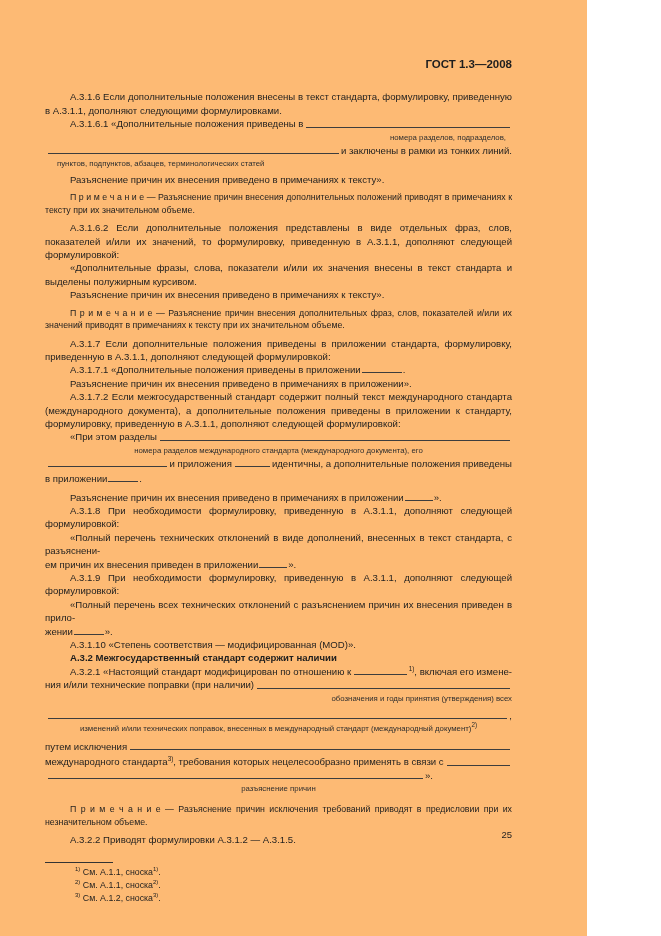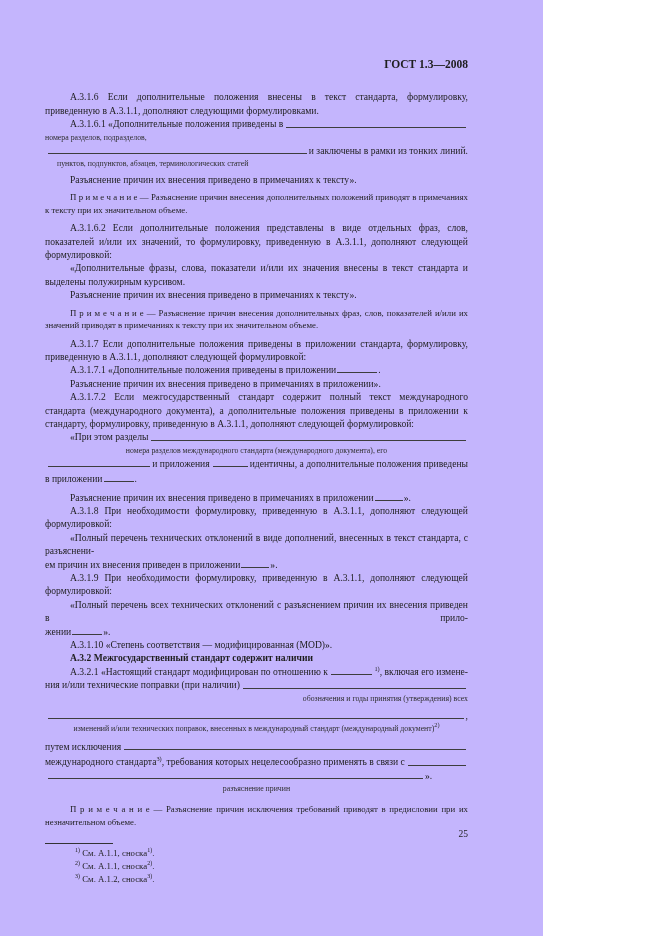--- a/index.html
+++ b/index.html
@@ -1,22 +1,22 @@
 <!DOCTYPE html>
 <html lang="ru"><head>
 <meta charset="utf-8">
 <style>
   html,body{margin:0;padding:0;background:#ffffff;}
   .sheet{
     position:relative;
-    width:543px;height:936px;
+    width:587px;height:936px;
     box-sizing:border-box;
     padding:58px 75px 0 45px;
-    background:#c4b5fd;
-    font-family:Liberation Serif, serif;
+    background:#fdba74;
+    font-family:Liberation Sans, sans-serif;
     font-size:9.6px;
     line-height:13.4px;
     color:#1e1e1e;
     overflow:hidden;
   }
   .doc-header{
     text-align:right;
     font-weight:bold;
     font-size:11.5px;
     margin-bottom:19px;
@@ -24,21 +24,21 @@
   .p{text-align:justify;text-indent:25px;margin:0;}
   .p0{text-align:justify;text-indent:0;margin:0;}
   .jfull{text-align:justify;text-align-last:justify;text-indent:25px;margin:0;}
   .fl{display:flex;align-items:flex-end;margin:0;}
   .fl > span{white-space:nowrap;}
   .ind{margin-left:25px;}
   .blank{flex:1 1 auto;border-bottom:1px solid #3d3d3d;height:0;margin:0 2px 3px 3px;}
   .blankf{flex:0 0 auto;border-bottom:1px solid #3d3d3d;height:0;margin:0 2px 3px 3px;}
   .ib{display:inline-block;border-bottom:1px solid #3d3d3d;height:8px;margin:0 1px;}
   .sub{font-size:7.8px;line-height:13px;color:#2e2e2e;margin:0;}
-  .sub-r{padding-right:6px;}
+  .sub-r{text-align:right;padding-right:6px;}
   .sub-l{padding-left:12px;}
   .sub-c{text-align:center;}
   .sub-c2{text-align:right;padding-left:56px;}
   .note{font-size:8.8px;line-height:12.4px;text-align:justify;text-indent:25px;margin:5px 0 5px 0;}
   .bold{font-weight:bold;}
   sup{font-size:6.3px;line-height:0;vertical-align:super;}
   .mt2{margin-top:2px;}.mt3{margin-top:3px;}.mt4{margin-top:4px;}
   .mt5{margin-top:5px;}.mt8{margin-top:8px;}
   .fnblock{margin-top:15px;}
   .fnrule{width:68px;border-top:1px solid #333;height:0;margin:0 0 3px 0;}
@@ -134,20 +134,21 @@
     <span class="blank"></span>
   </div>
   <div class="fl">
     <span class="blankf" style="width:375px"></span>
     <span>».</span>
   </div>
   <div class="sub sub-c">разъяснение причин</div>
 
   <p class="note mt8">П р и м е ч а н и е — Разъяснение причин исключения требований приводят в предисловии при их незначительном объеме.</p>
 
+  <p class="p mt4">А.3.2.2 Приводят формулировки А.3.1.2 — А.3.1.5.</p>
 
   <div class="fnblock">
     <div class="fnrule"></div>
     <div class="fn"><sup>1)</sup> <span>См. А.1.1, сноска</span><sup>1)</sup><span>.</span></div>
     <div class="fn"><sup>2)</sup> <span>См. А.1.1, сноска</span><sup>2)</sup><span>.</span></div>
     <div class="fn"><sup>3)</sup> <span>См. А.1.2, сноска</span><sup>3)</sup><span>.</span></div>
   </div>
 
   <div class="pagenum">25</div>
 

